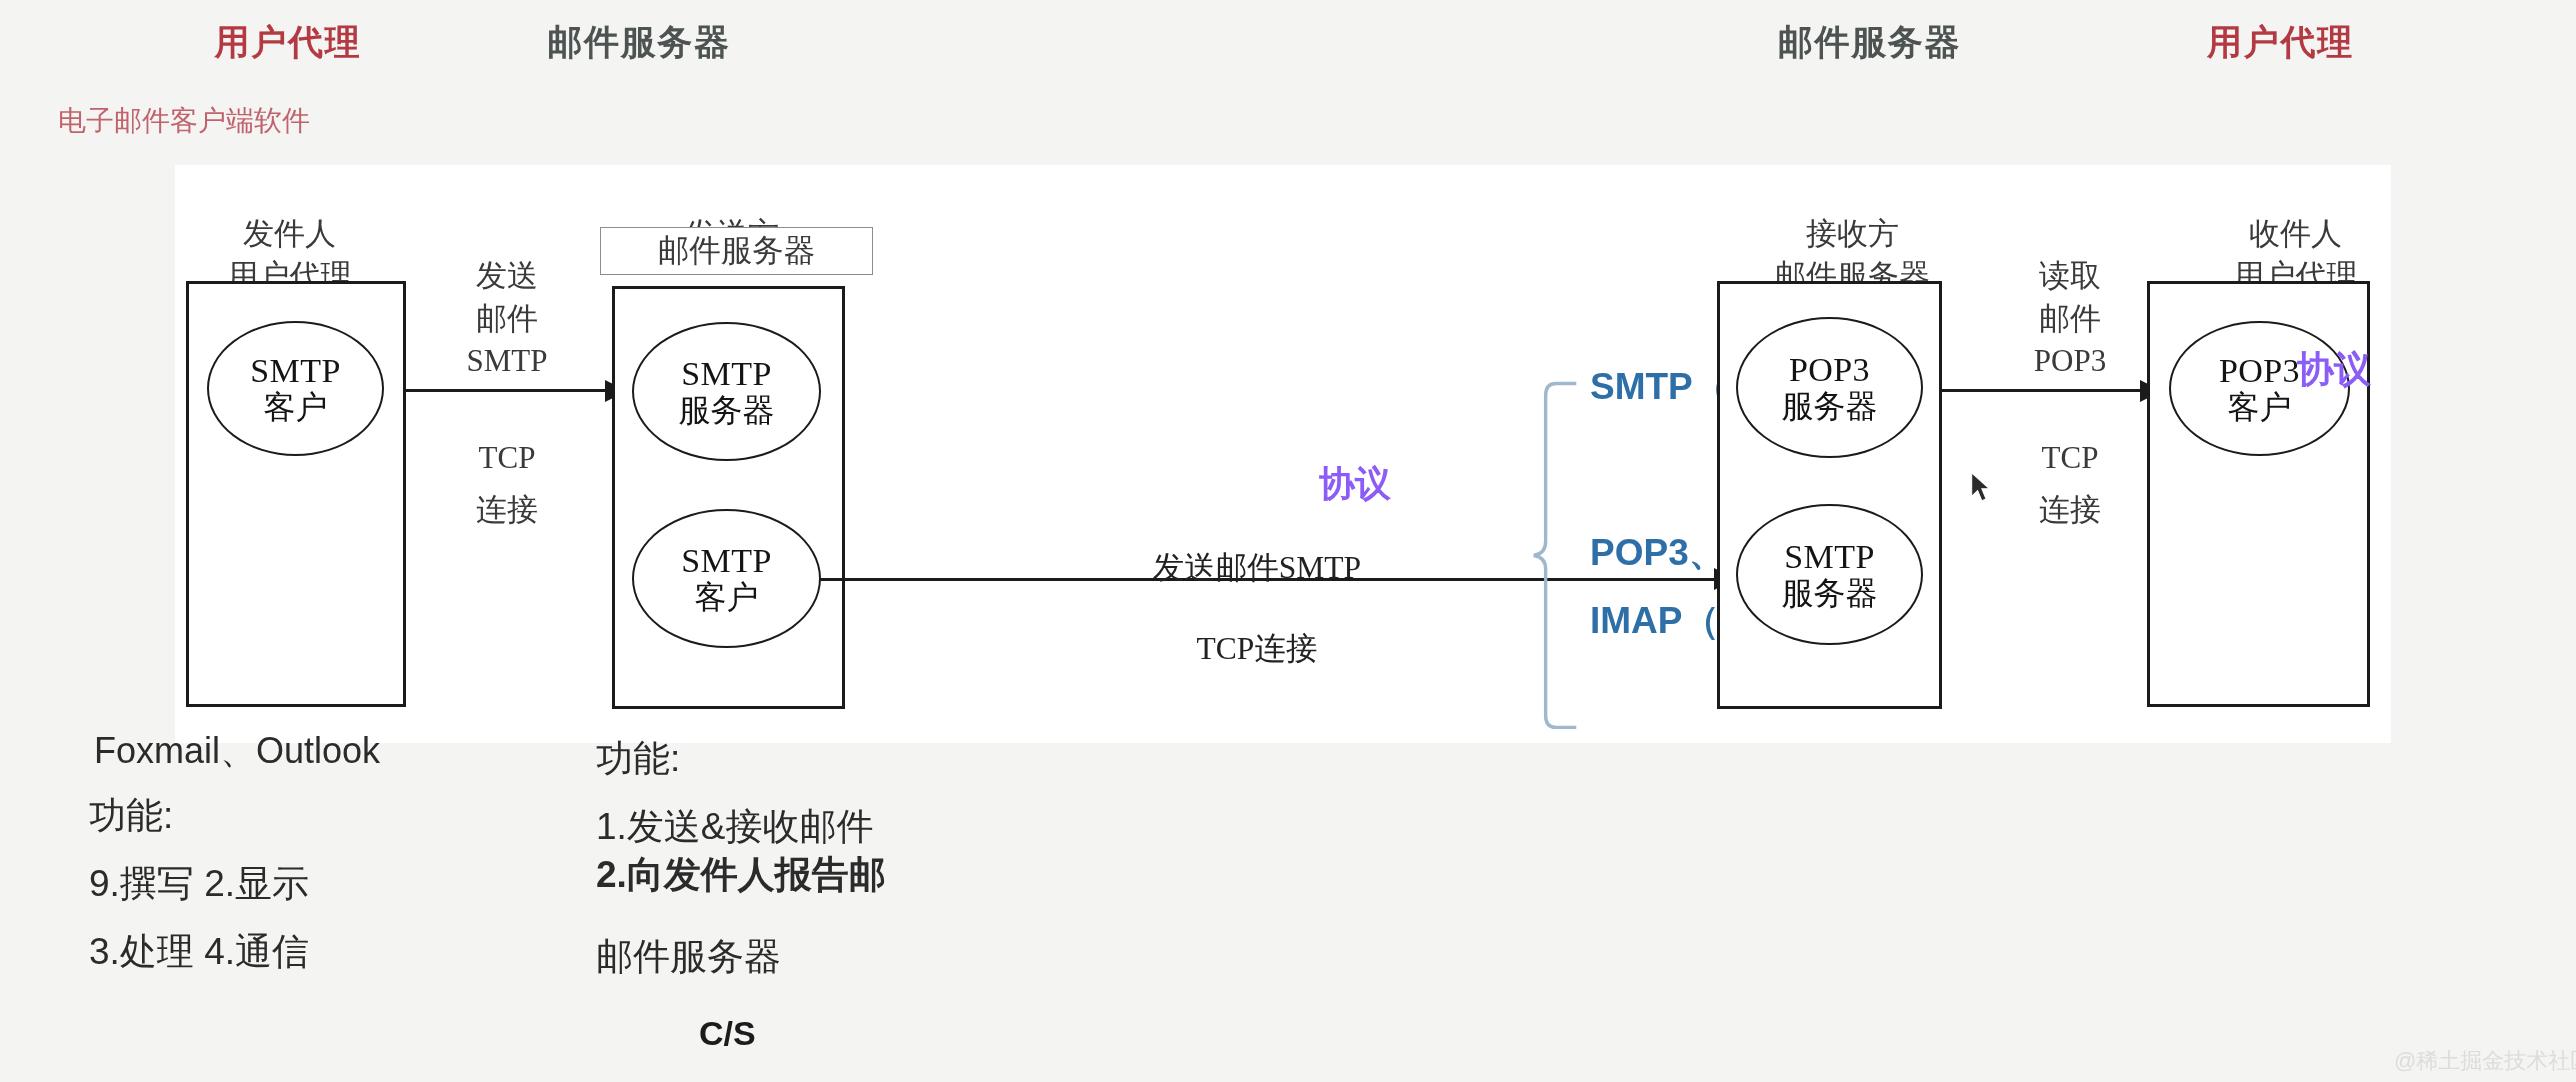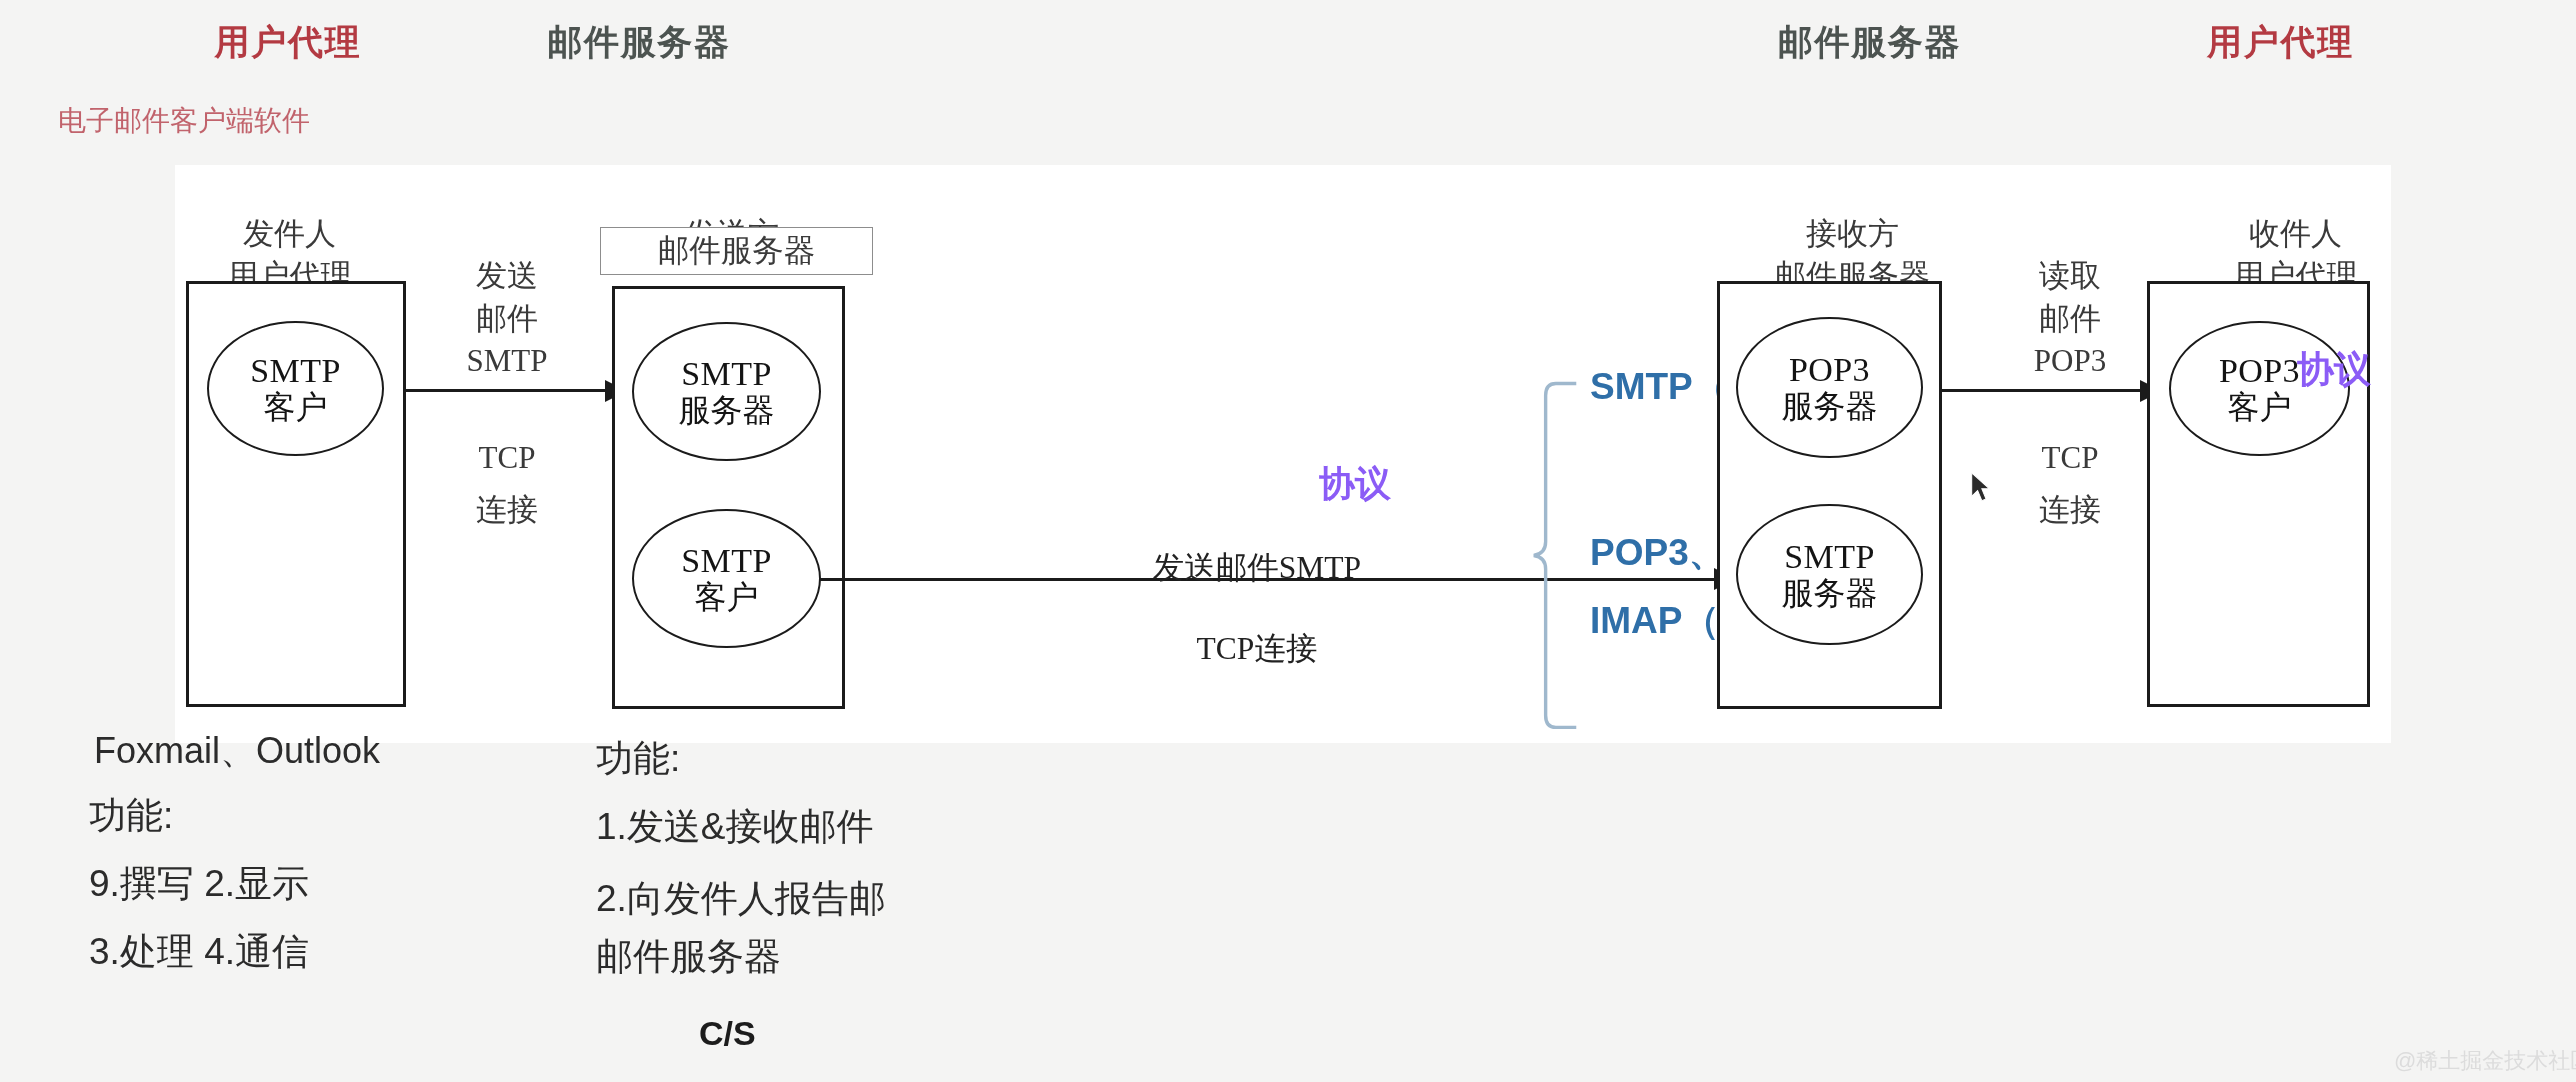--- a/index.html
+++ b/index.html
@@ -178,21 +178,21 @@
   </div>
   <div class="abs blue-soft" style="left:2297px;top:345px;font-size:37px;">协议</div>
 
   <div class="abs bottom-txt" style="left:94px;top:727px;font-size:36px;">Foxmail、Outlook</div>
   <div class="abs bottom-txt" style="left:89px;top:791px;font-size:37px;">功能:</div>
   <div class="abs bottom-txt" style="left:89px;top:859px;font-size:37px;">9.撰写   2.显示</div>
   <div class="abs bottom-txt" style="left:89px;top:927px;font-size:37px;">3.处理   4.通信</div>
 
   <div class="abs bottom-txt" style="left:596px;top:734px;font-size:37px;">功能:</div>
   <div class="abs bottom-txt" style="left:596px;top:802px;font-size:37px;">1.发送&amp;接收邮件</div>
-  <div class="abs bottom-txt" style="left:596px;top:874px;font-size:37px;">2.向发件人报告邮</div>
+  <div class="abs bottom-txt" style="left:596px;top:850px;font-size:37px;font-weight:bold;">2.向发件人报告邮</div>
   <div class="abs bottom-txt" style="left:596px;top:932px;font-size:37px;">邮件服务器</div>
 
   <div class="abs cs-label" style="left:699px;top:1014px;">C/S</div>
 
   <div class="abs watermark" style="left:2394px;top:1046px;">@稀土掘金技术社区</div>
 
 </div>
 
 
 </body></html>

